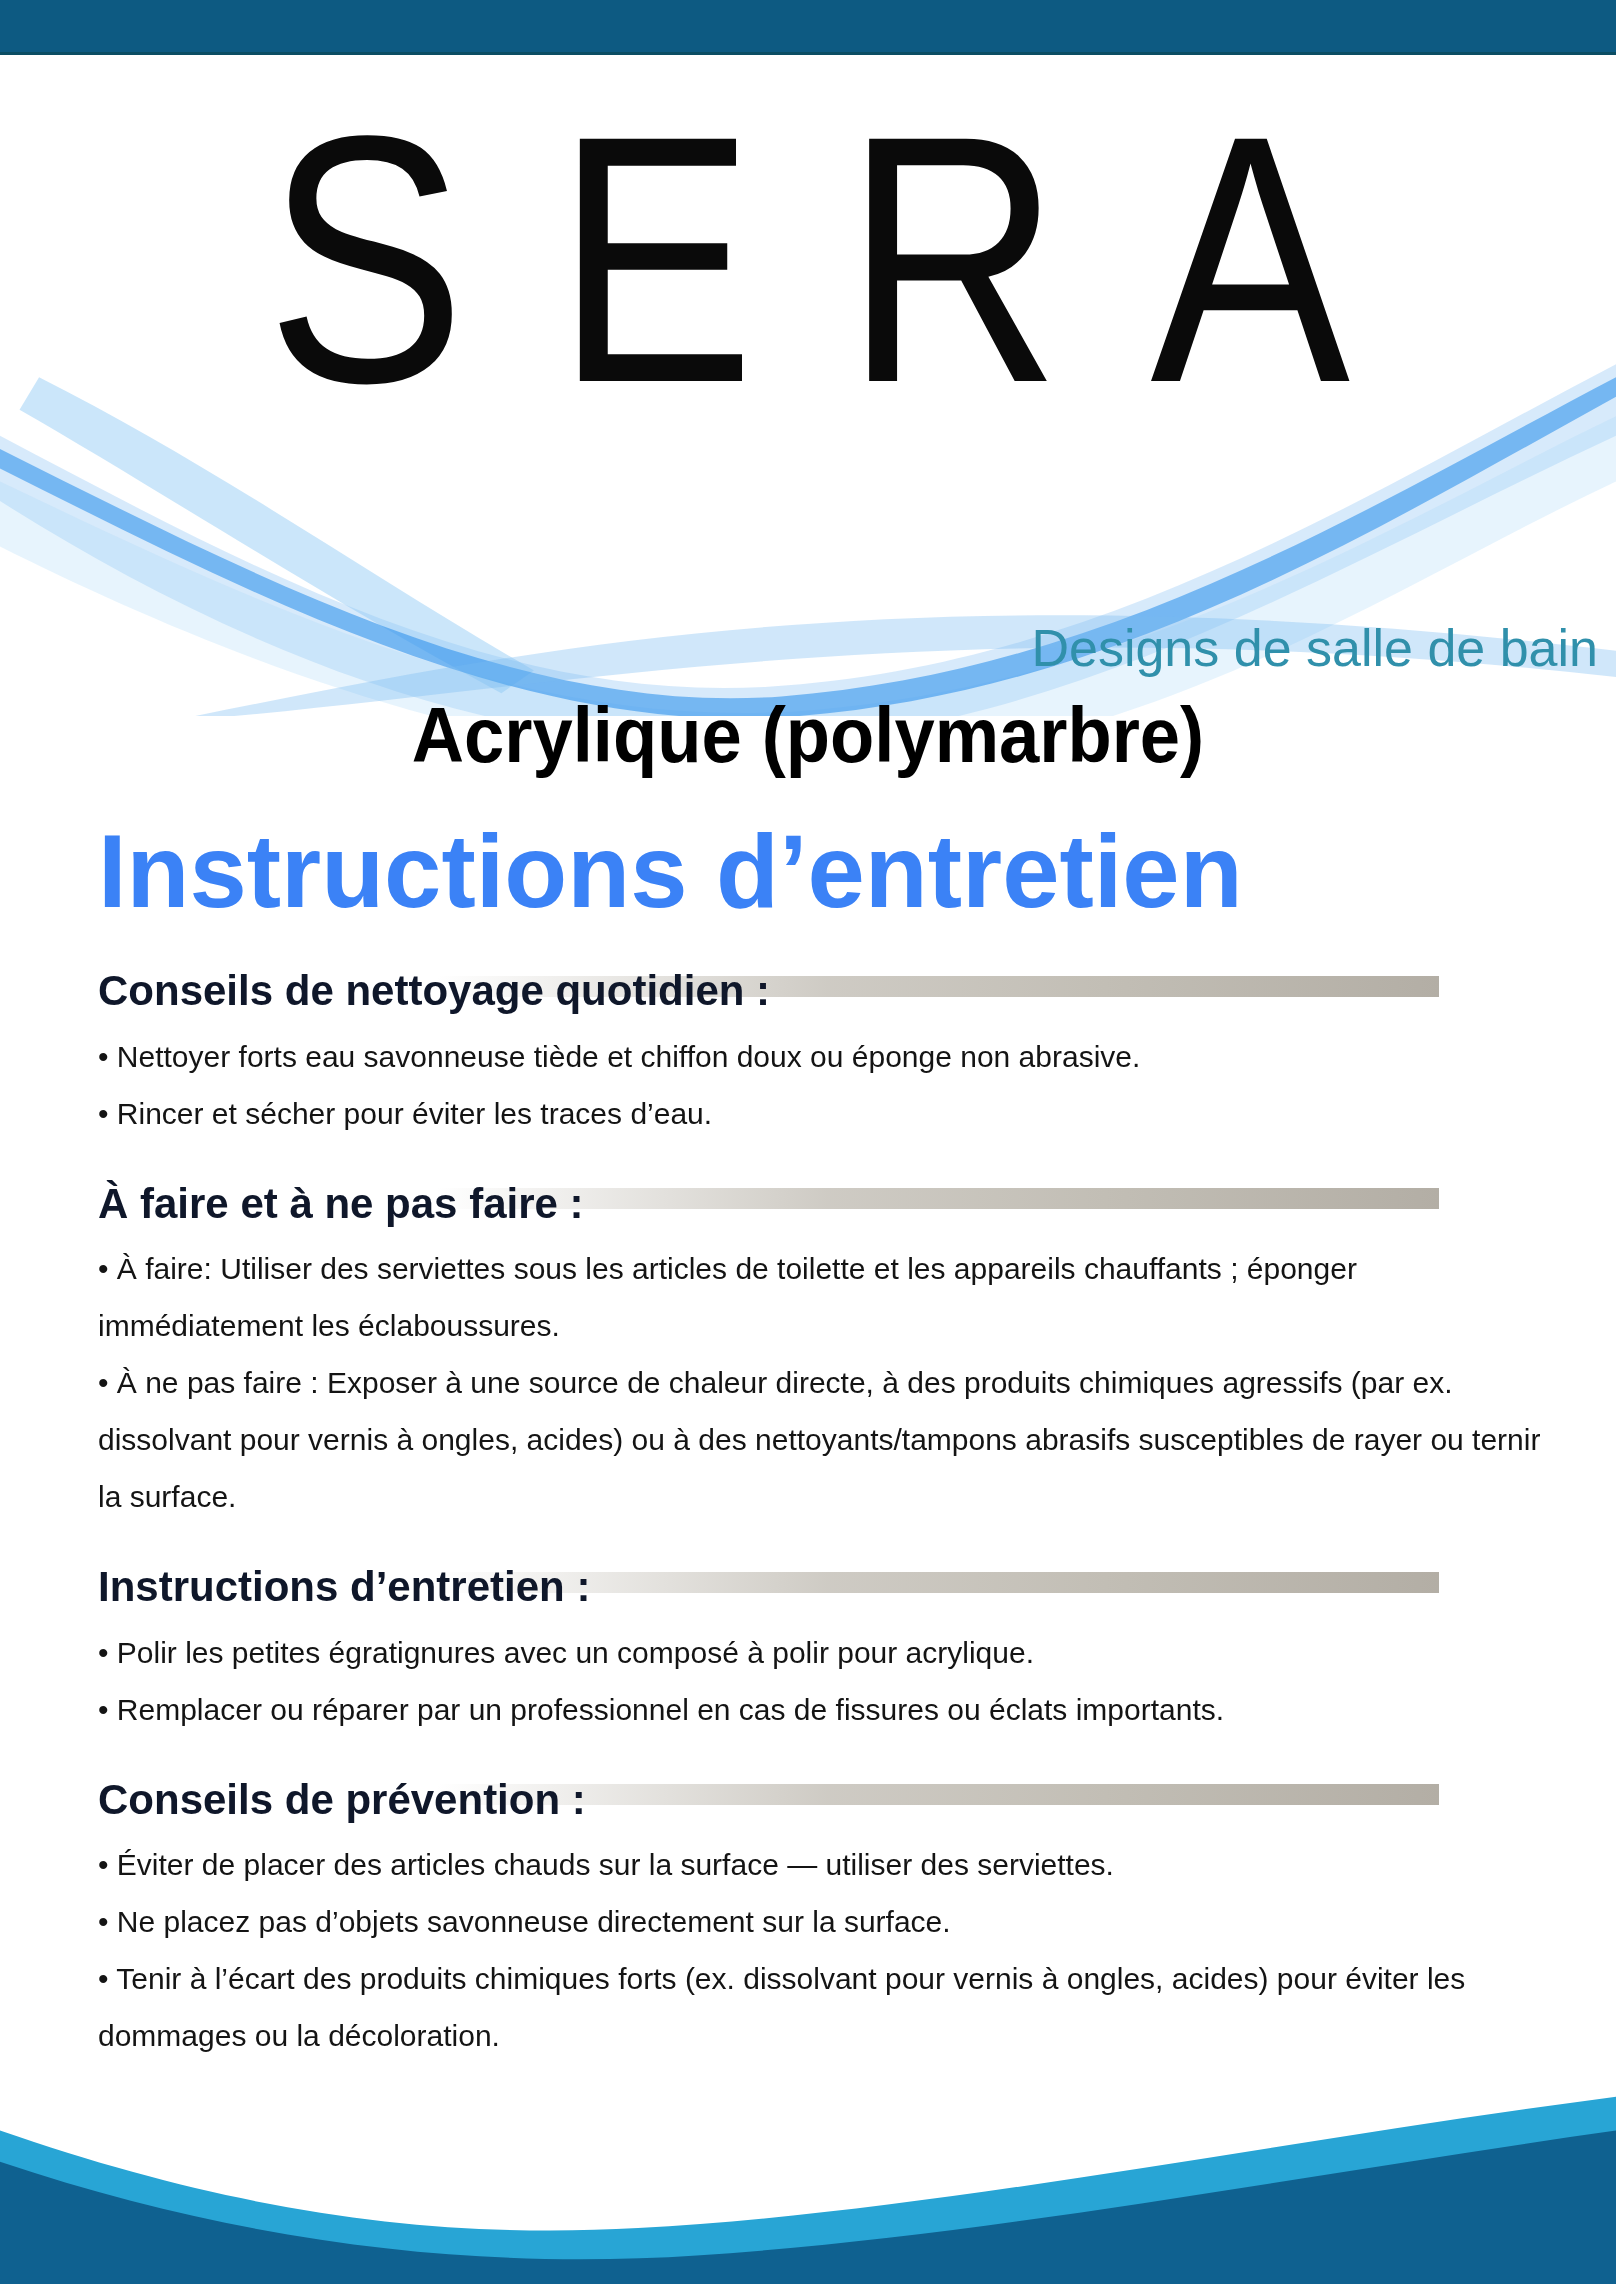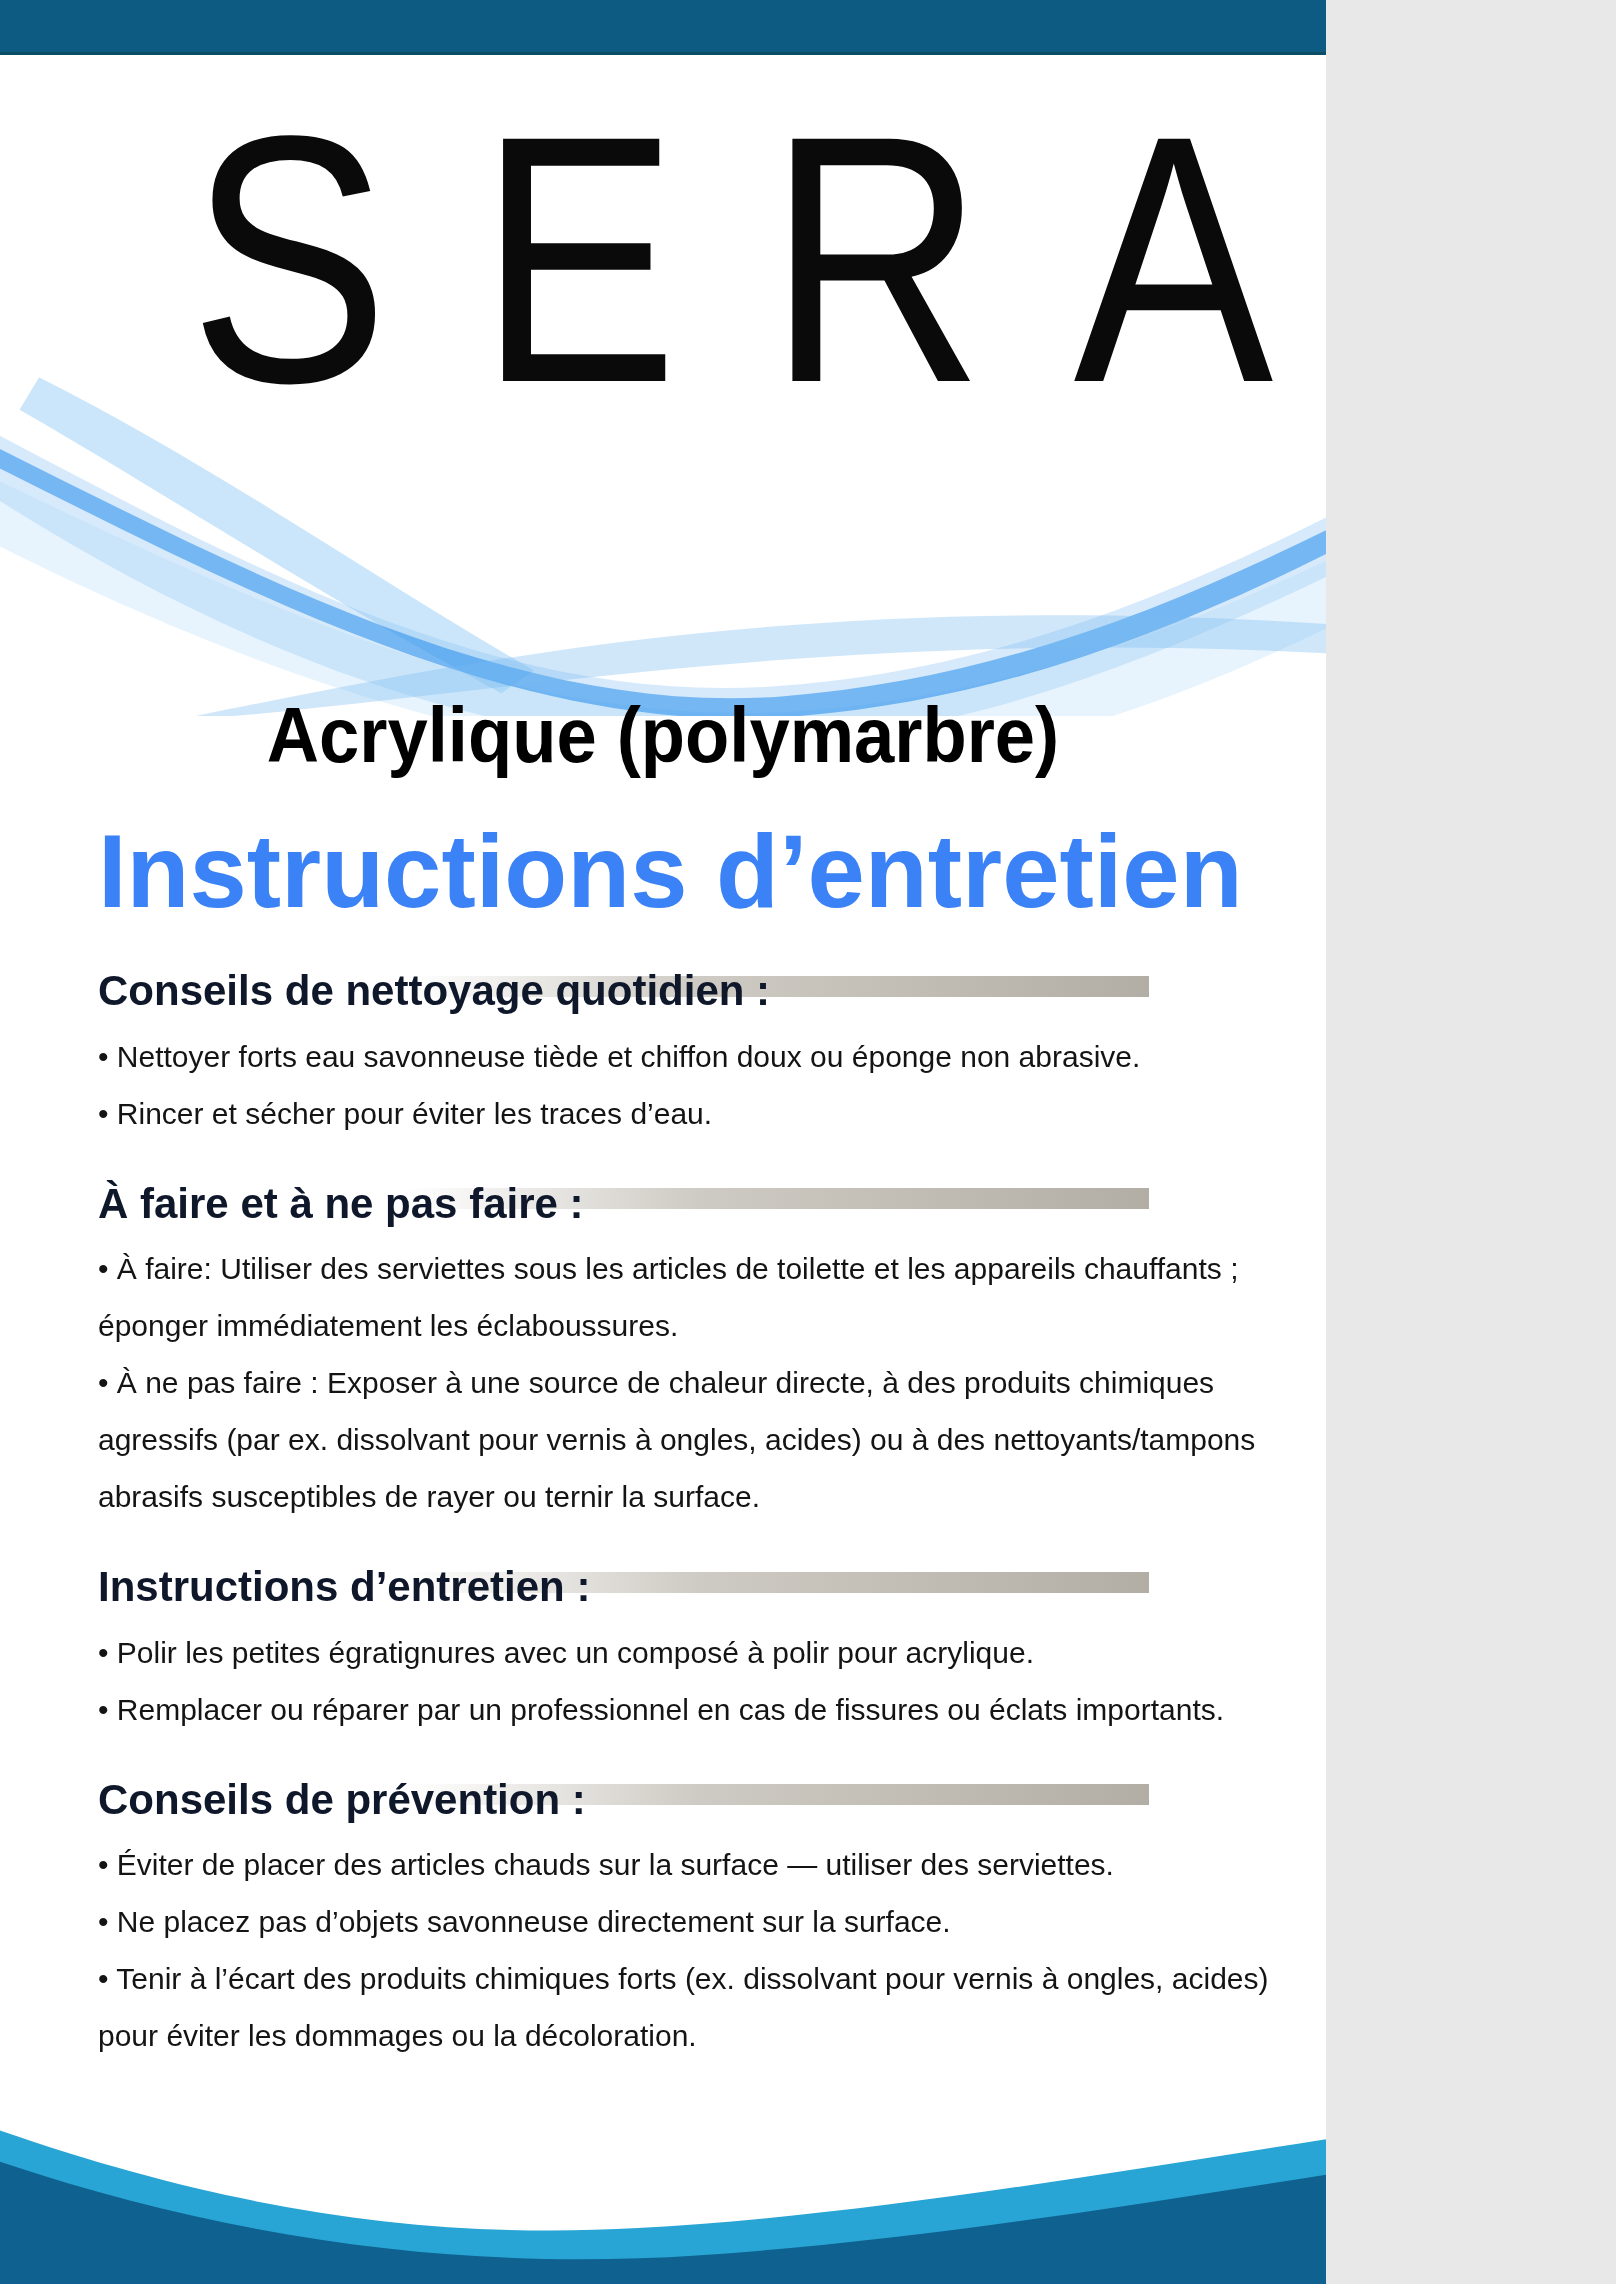--- a/index.html
+++ b/index.html
@@ -1,18 +1,18 @@
 <!DOCTYPE html>
 <html style="font-size:10.4px"><head>
 <meta charset="utf-8">
 <style>
   html,body{margin:0;padding:0;background:#e8e8e8;}
   .page{
     position:relative;
-    width:1326px;height:2284px;
+    width:1616px;height:2284px;
     background:#ffffff;
     overflow:hidden;
     font-family:"Liberation Sans",sans-serif;
   }
   .topbar{
     position:absolute;top:0;left:0;right:0;height:52px;
     background:#0d5a82;
     border-bottom:3.9px solid #0b4d63;
   }
   .brand{
@@ -87,20 +87,21 @@
   <div class="brand">SERA</div>
 
   <svg class="wave-top" viewBox="0 0 2482 660" preserveAspectRatio="none">
     <path d="M0,230 C380,430 760,640 1180,615 C1680,585 2080,330 2482,120 L2482,230 C2030,440 1620,700 1120,705 C700,708 300,520 0,330 Z" fill="rgba(130,190,242,0.32)"></path>
     <path d="M0,300 C420,500 820,690 1260,650 C1760,605 2150,360 2482,200 L2482,300 C2120,470 1740,740 1220,740 C760,738 320,560 0,400 Z" fill="rgba(170,215,248,0.28)"></path>
     <path d="M60,140 C320,270 560,440 820,590 L770,625 C500,480 240,310 30,190 Z" fill="rgba(140,200,245,0.45)"></path>
     <path d="M0,250 C400,450 800,660 1200,630 C1700,592 2100,340 2482,140 L2482,170 C2100,380 1700,630 1200,662 C790,686 380,470 0,280 Z" fill="rgba(36,140,235,0.55)"></path>
     <path d="M300,660 C800,560 1400,430 2482,560 L2482,600 C1500,490 900,610 360,660 Z" fill="rgba(120,185,240,0.35)"></path>
   </svg>
 
+  <div class="tagline">Designs de salle de bain</div>
 
   <div class="subtitle">Acrylique (polymarbre)</div>
 
   <div class="content">
 
     <h1 class="page-title">Instructions d’entretien</h1>
 
     <div class="section">
       <div class="sec-head">
         <span class="sec-bar"></span>

